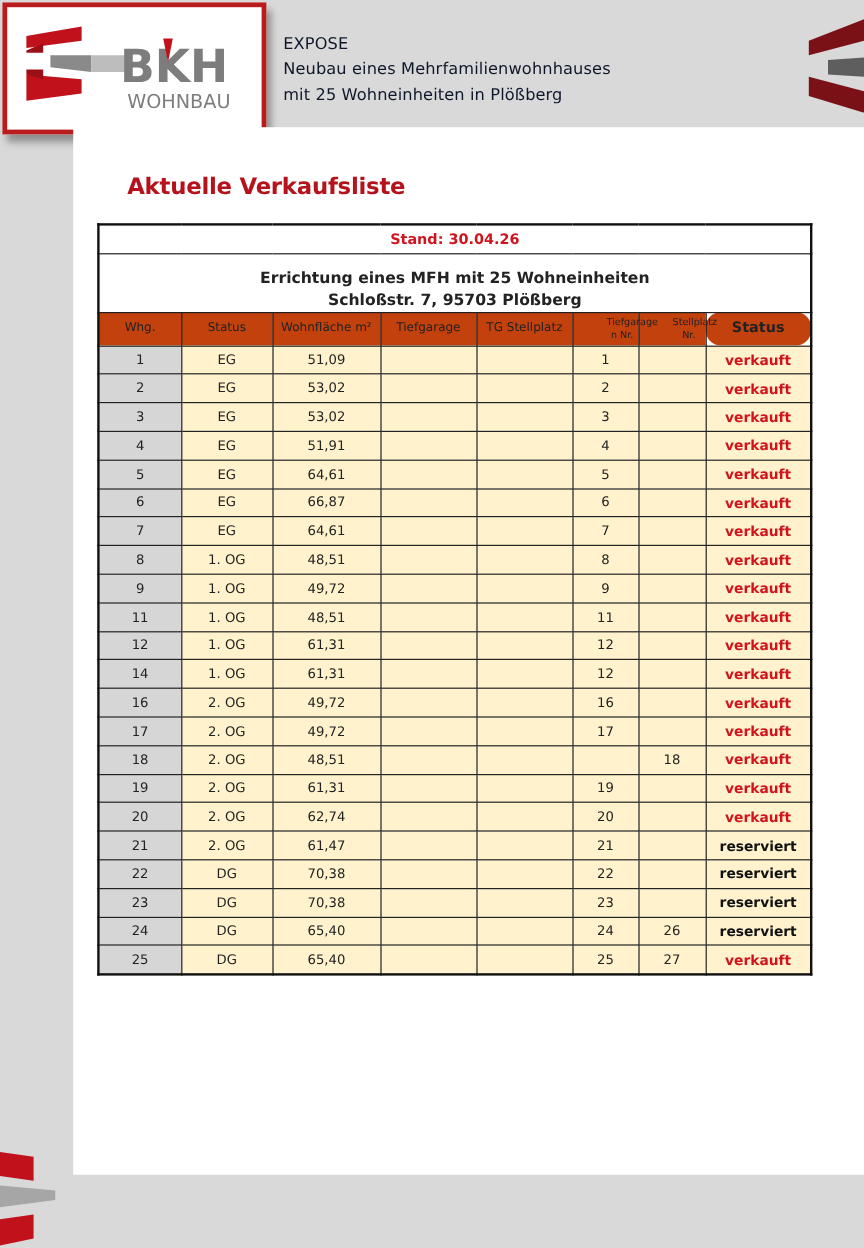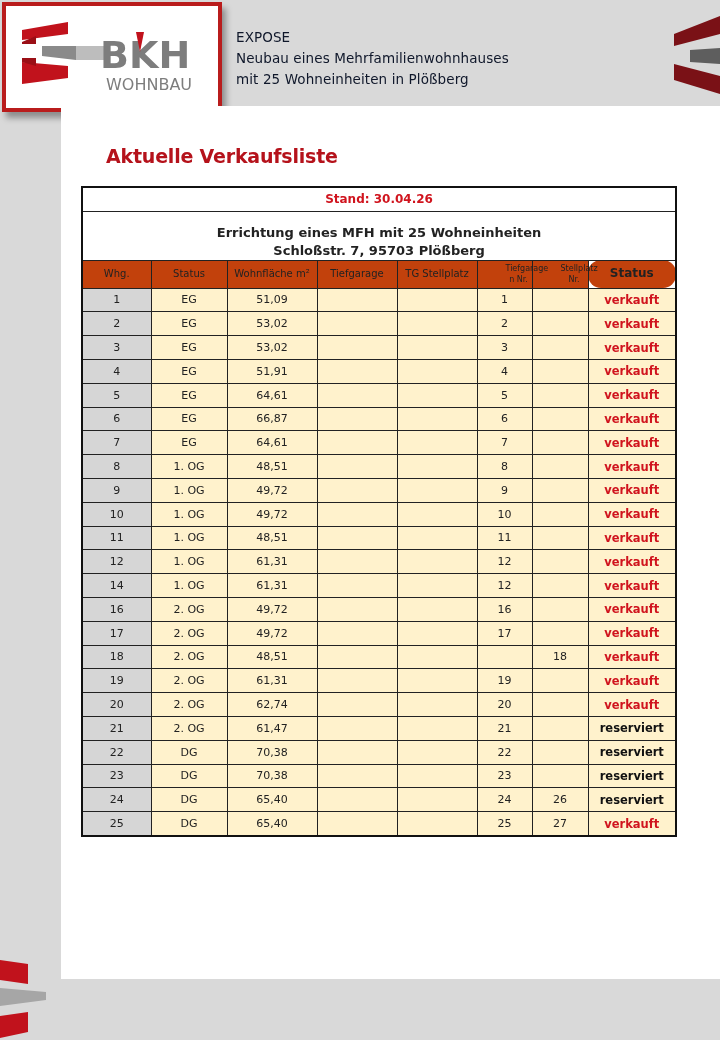--- a/index.html
+++ b/index.html
@@ -231,30 +231,20 @@
         <td class="whg">9</td>
         <td class="cream">1. OG</td>
         <td class="cream">49,72</td>
         <td class="cream"></td>
         <td class="cream"></td>
         <td class="cream">9</td>
         <td class="cream"></td>
         <td class="cream status sold">verkauft</td>
       </tr>
       <tr>
-        <td class="whg">10</td>
-        <td class="cream">1. OG</td>
-        <td class="cream">49,72</td>
-        <td class="cream"></td>
-        <td class="cream"></td>
-        <td class="cream">10</td>
-        <td class="cream"></td>
-        <td class="cream status sold">verkauft</td>
-      </tr>
-      <tr>
         <td class="whg">11</td>
         <td class="cream">1. OG</td>
         <td class="cream">48,51</td>
         <td class="cream"></td>
         <td class="cream"></td>
         <td class="cream">11</td>
         <td class="cream"></td>
         <td class="cream status sold">verkauft</td>
       </tr>
       <tr>

